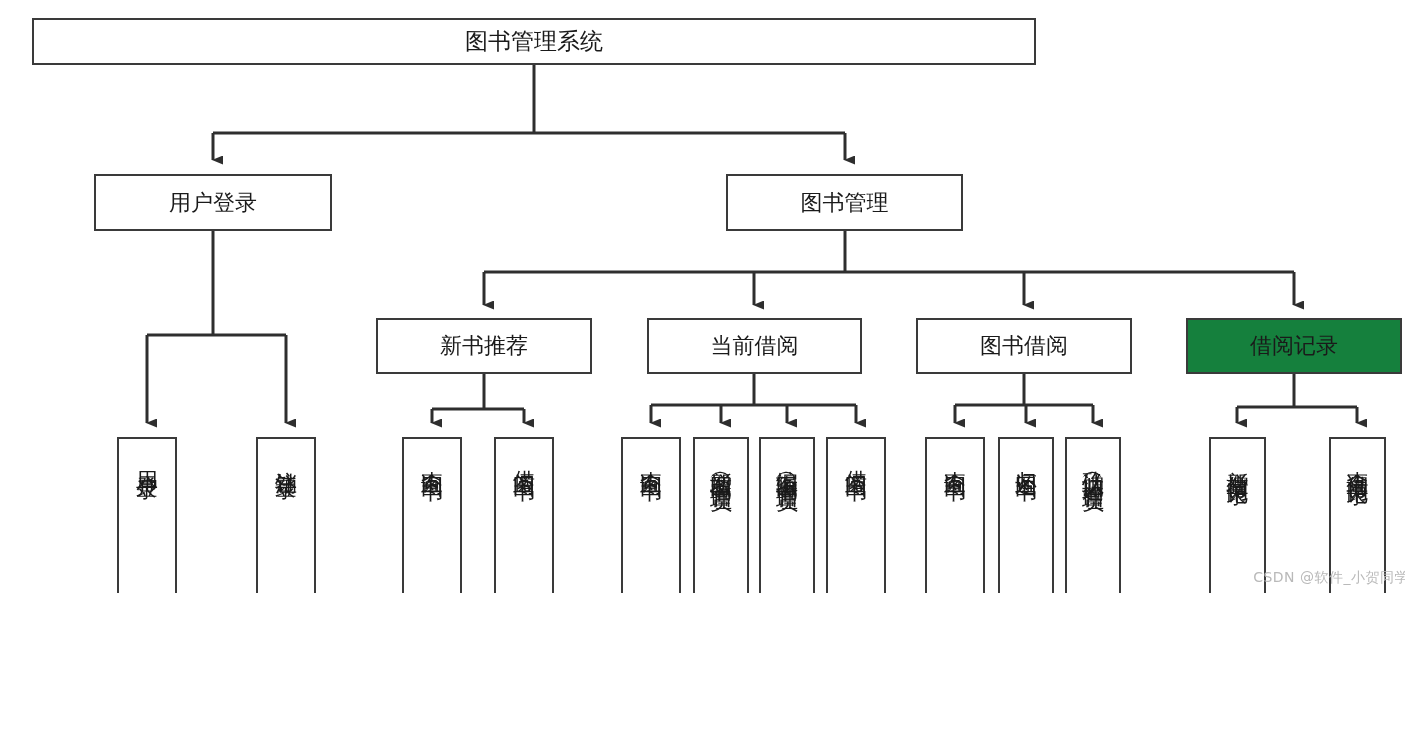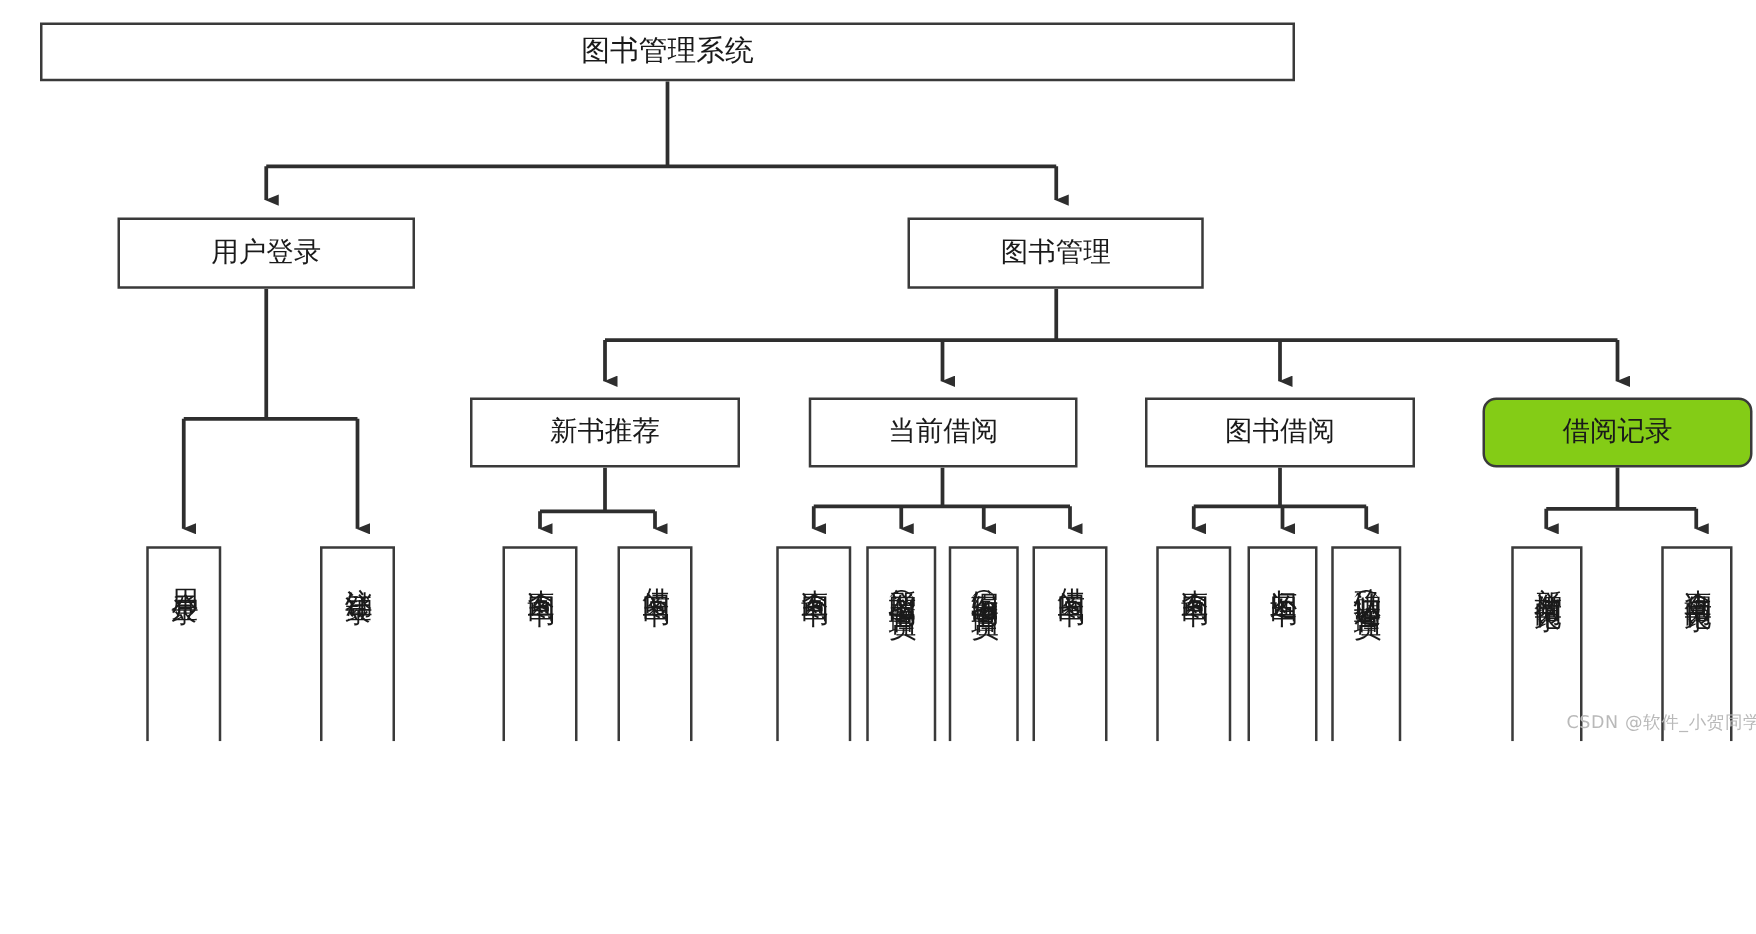--- a/index.html
+++ b/index.html
@@ -141,21 +141,21 @@
 
   <div class="node lvl3" style="left: 362px; top: 318px; width: 216px; height: 56px; background: rgb(255, 255, 255); border-color: rgb(58, 58, 58); color: rgb(26, 26, 26);">
     <span class="label">新书推荐</span>
   </div>
   <div class="node lvl3" style="left: 633px; top: 318px; width: 215px; height: 56px; background: rgb(255, 255, 255); border-color: rgb(58, 58, 58); color: rgb(26, 26, 26);">
     <span class="label">当前借阅</span>
   </div>
   <div class="node lvl3" style="left: 902px; top: 318px; width: 216px; height: 56px; background: rgb(255, 255, 255); border-color: rgb(58, 58, 58); color: rgb(26, 26, 26);">
     <span class="label">图书借阅</span>
   </div>
-  <div class="node lvl3" style="left: 1172px; top: 318px; width: 216px; height: 56px; background: #84cc16; border-color: rgb(58, 58, 58); color: rgb(26, 26, 26); border-radius: 11px;">
+  <div class="node lvl3" style="left: 1172px; top: 318px; width: 216px; height: 56px; background: #15803d; border-color: rgb(58, 58, 58); color: rgb(26, 26, 26);">
     <span class="label">借阅记录</span>
   </div>
 
   <div class="node leaf" style="left: 103px; top: 437px; width: 60px; height: 298px; background: rgb(255, 255, 255); border-color: rgb(58, 58, 58); color: rgb(26, 26, 26);">
     <span class="label">用户登录</span>
   </div>
   <div class="node leaf" style="left: 242px; top: 437px; width: 60px; height: 298px; background: rgb(255, 255, 255); border-color: rgb(58, 58, 58); color: rgb(26, 26, 26);">
     <span class="label">注销登录</span>
   </div>
   <div class="node leaf" style="left: 388px; top: 437px; width: 60px; height: 298px; background: rgb(255, 255, 255); border-color: rgb(58, 58, 58); color: rgb(26, 26, 26);">

